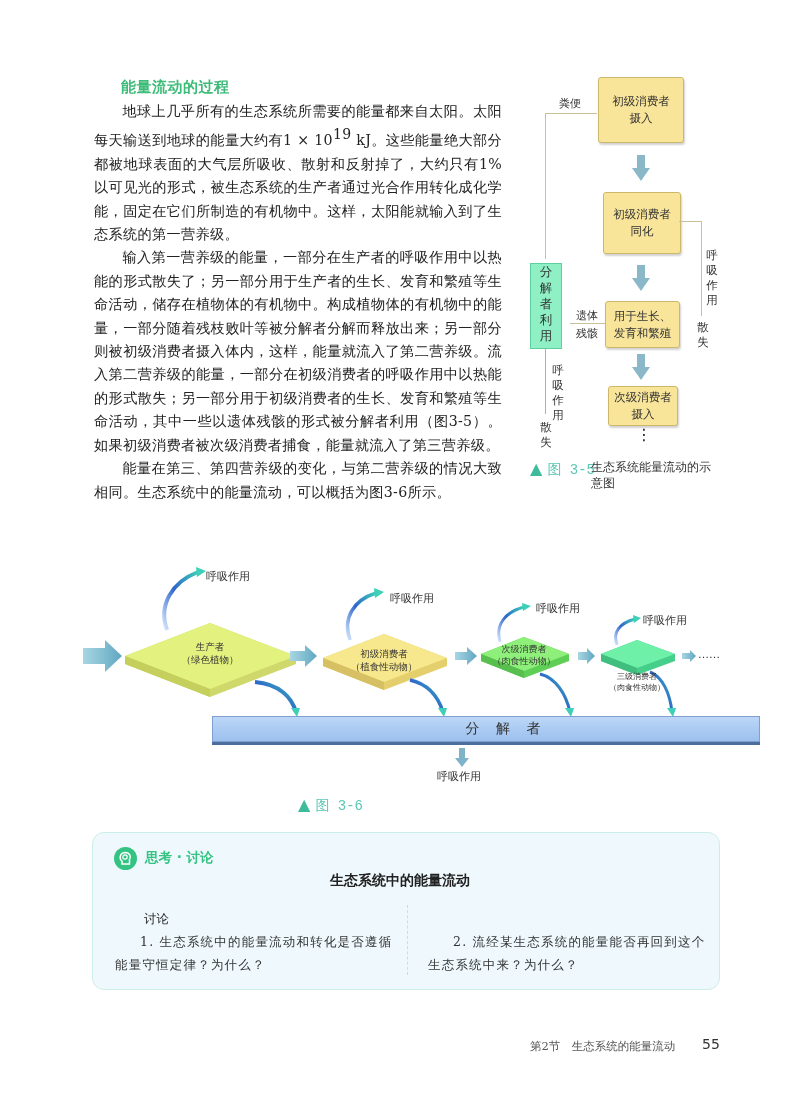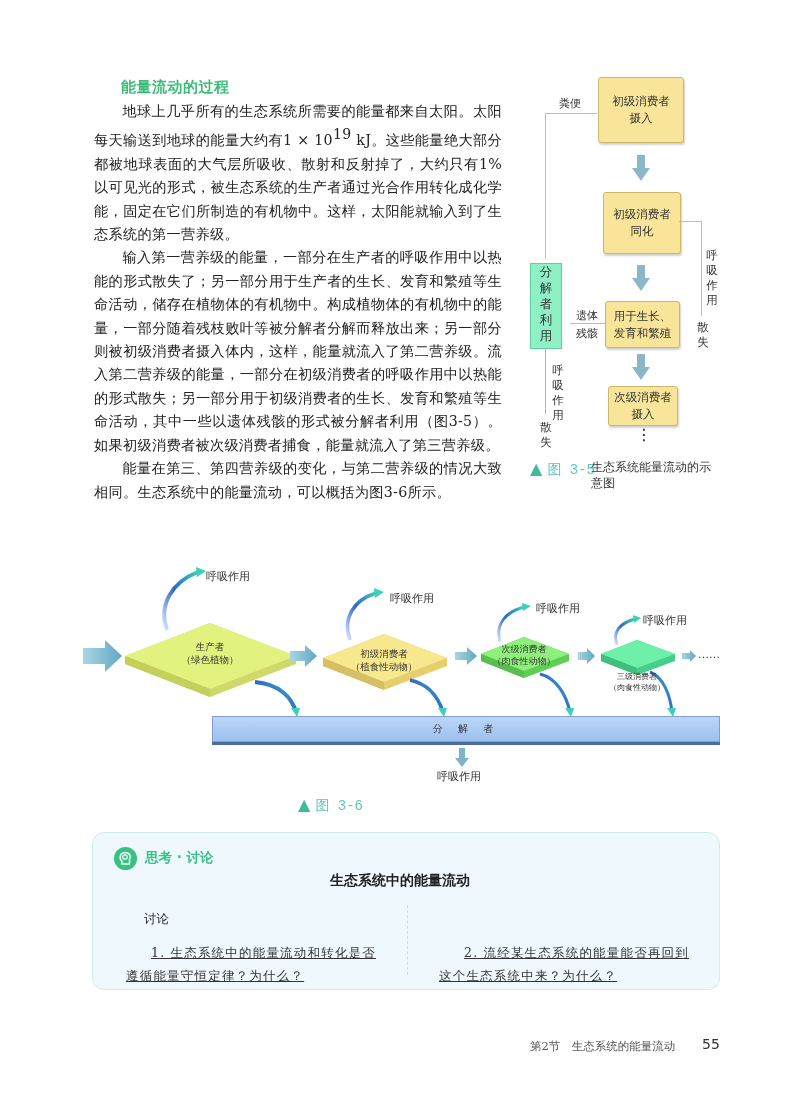--- a/index.html
+++ b/index.html
@@ -32,33 +32,33 @@
   .caption-num { color: #5ac7b6; font-family: Liberation Mono, monospace; font-size: 14px; margin-top: 11px; }
   .caption-text { font-family: "DejaVu Serif", serif; font-size: 12px; color: #333; }
 
   
   .diamond-label { position: absolute; font-family: "DejaVu Sans", sans-serif; font-size: 9.5px;
                    color: #333; text-align: center; line-height: 13px; }
   .resp-label { position: absolute; font-family: "DejaVu Sans", sans-serif; font-size: 11px; color: #333; }
   .decomp-bar { position: absolute; left: 212px; top: 716px; width: 506px; height: 24px;
                 background: linear-gradient(#bcd6f7, #9cc0ee); border: 1px solid #7f9fcf;
                 box-shadow: 0 3px 0 #4c6e9f; display: flex; align-items: center; justify-content: center;
-                font-family: "DejaVu Sans", sans-serif; font-size: 10px; color: #333; letter-spacing: 6px; }
+                font-family: "DejaVu Sans", sans-serif; font-size: 14px; color: #333; letter-spacing: 6px; padding-left: 40px; }
 
   
   .think-box { left: 92px; top: 832px; width: 628px; height: 158px; background: #eef8fd;
                border: 1px solid #cdeee8; border-radius: 12px; box-sizing: border-box; }
   .think-icon { left: 114px; top: 847px; width: 23px; height: 23px; border-radius: 50%; background: #34c383; }
   .think-head { left: 145px; top: 849px; font-family: "DejaVu Sans", sans-serif; font-weight: bold;
                 font-size: 13.5px; color: #34c383; }
   .think-title { left: 0; width: 800px; top: 872px; text-align: center; font-family: "DejaVu Sans", sans-serif;
                  font-weight: bold; font-size: 14px; color: #222; }
   .discuss-label { left: 144px; top: 911px; font-family: "DejaVu Sans", sans-serif; font-weight: normal; font-size: 12.5px; text-align: center; }
   .q-text { font-family: "DejaVu Serif", serif; font-size: 12.5px; line-height: 23px; letter-spacing: 1.2px; color: #333; }
-  .q-text p { margin: 12px; text-indent: 2em; text-decoration: underline; }
+  .q-text p { margin: 1px; text-indent: 2em; }
   .divider { left: 407px; top: 905px; width: 0; height: 70px; border-left: 1px dashed #c8dde6; }
 
   .footer { left: 530px; top: 1039px; font-family: "DejaVu Serif", serif; font-size: 11.5px; color: #555; }
   .page-num { left: 702px; top: 1036px; font-family: "DejaVu Sans", sans-serif; font-size: 14px; color: #333; }
 </style>
 </head>
 <body>
 
 <div class="abs sec-title">能量流动的过程</div>
 <div class="abs body-text">

